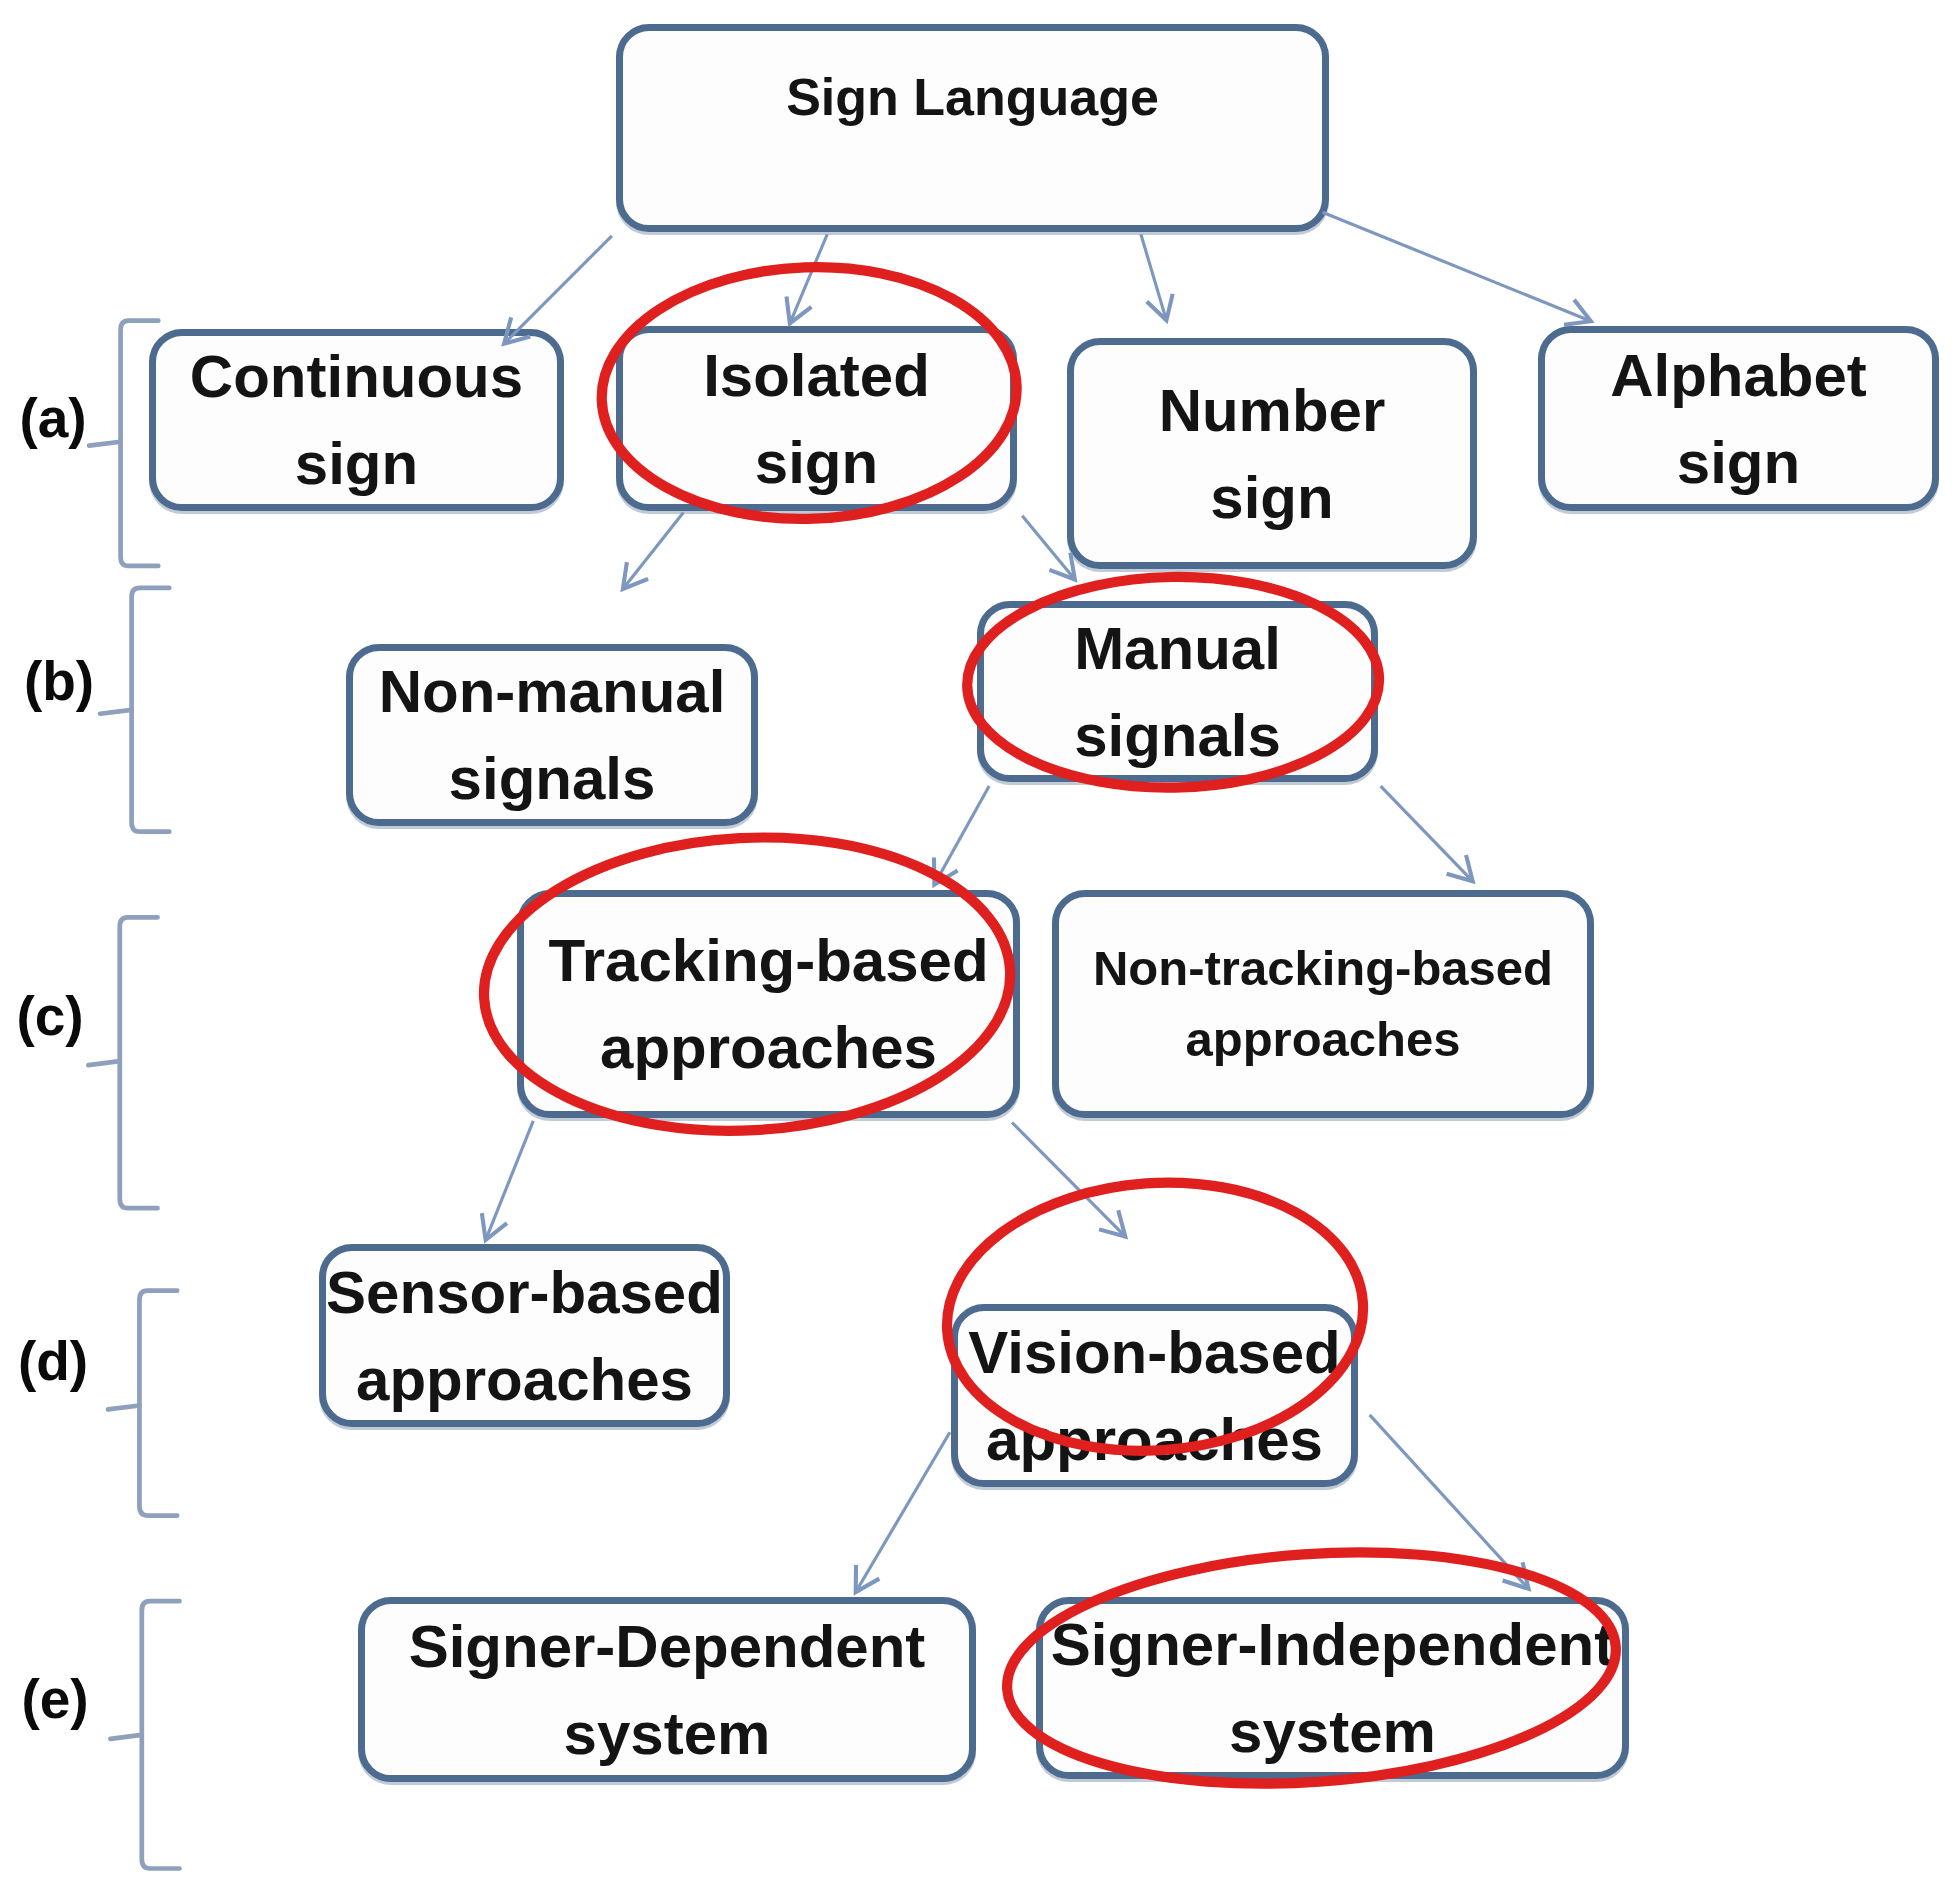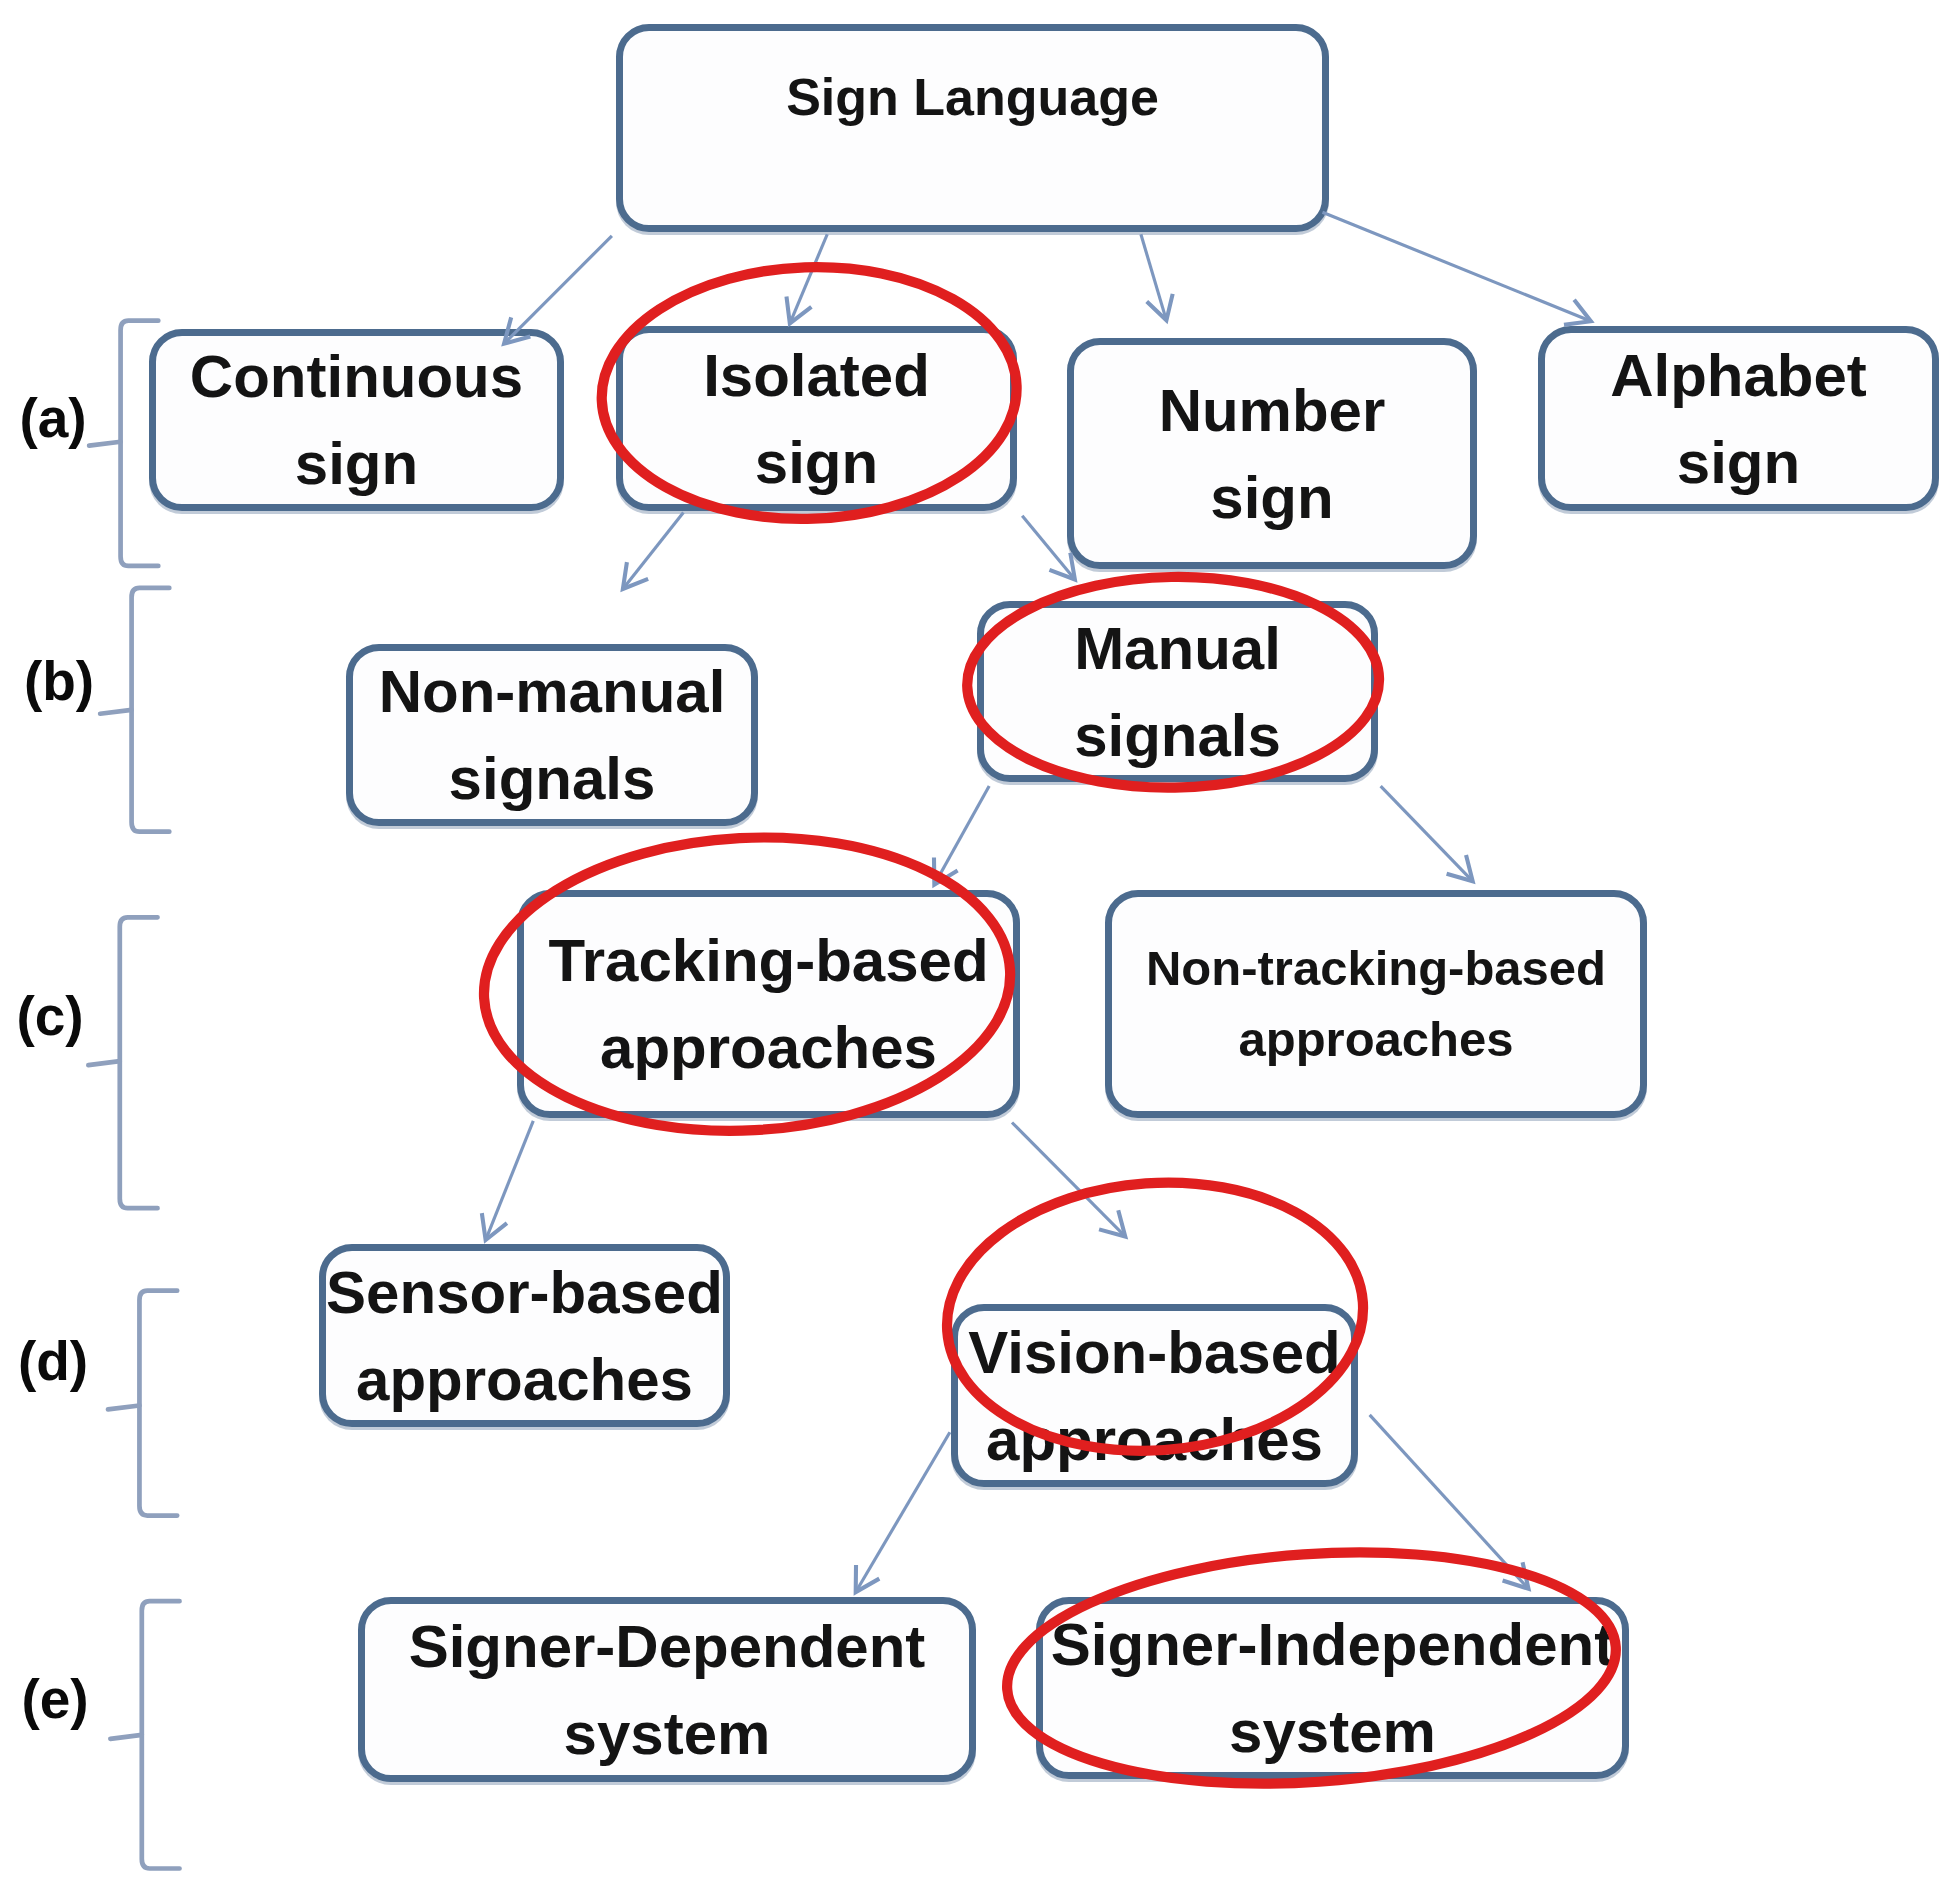--- a/index.html
+++ b/index.html
@@ -32,21 +32,21 @@
   
   .n-a1{left:149px;top:329px;width:415px;height:182px;}
   .n-a2{left:616px;top:326px;width:401px;height:185px;}
   .n-a3{left:1067px;top:338px;width:410px;height:231px;}
   .n-a4{left:1538px;top:326px;width:401px;height:185px;}
   
   .n-b1{left:346px;top:601px;width:412px;height:182px;margin-top:43px;}
   .n-b2{left:977px;top:601px;width:401px;height:181px;}
   
   .n-c1{left:517px;top:890px;width:503px;height:228px;}
-  .n-c2{left:1105px;top:890px;width:542px;height:228px;font-size:49px;}
+  .n-c2{left:1052px;top:890px;width:542px;height:228px;font-size:49px;}
   
   .n-d1{left:319px;top:1244px;width:411px;height:183px;}
   .n-d2{left:951px;top:1304px;width:407px;height:183px;}
   
   .n-e1{left:358px;top:1597px;width:618px;height:185px;}
   .n-e2{left:1036px;top:1597px;width:593px;height:182px;}
   .lvl{
     position:absolute;
     transform:translate(-50%,-50%);
     font-weight:700;

